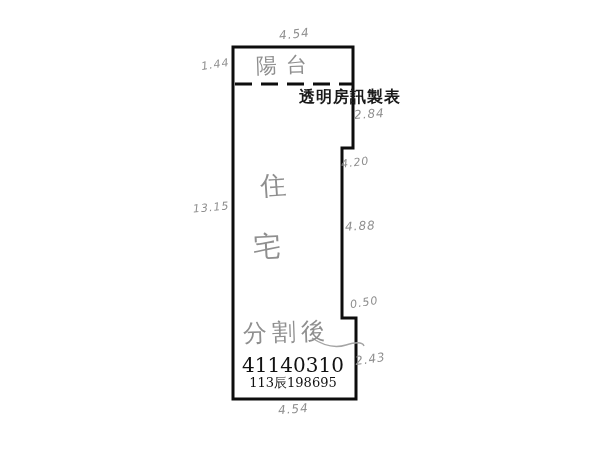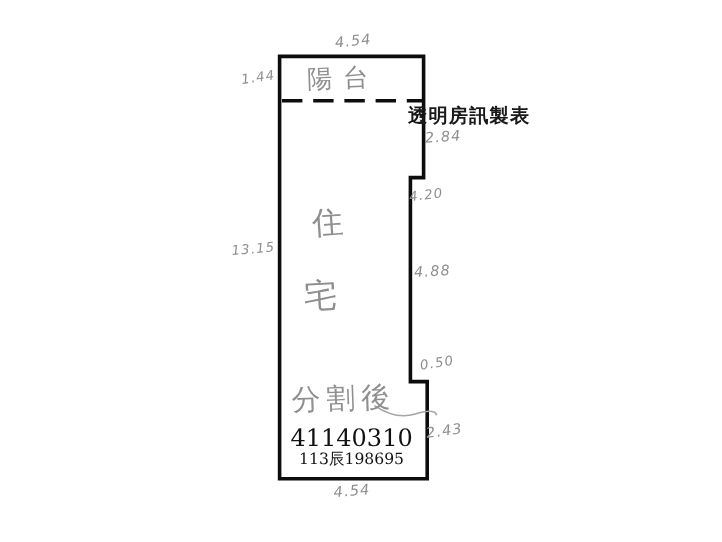--- a/index.html
+++ b/index.html
@@ -24,21 +24,20 @@
   .print{
     color:#141414;
     font-family:"DejaVu Serif","Liberation Serif",serif;
   }
   .watermark{
     font-size:16px;
     letter-spacing:1px;
     font-family:Liberation Serif, serif;
     font-weight:bold;
     color:#1a1a1a;
-    margin-left:41px;
   }
   .id-line{
     width:122px;left:232px;text-align:center;
     font-size:20px;color:#111;
   }
   svg{position:absolute;left:0;top:0;}
 </style>
 </head>
 <body>
 

